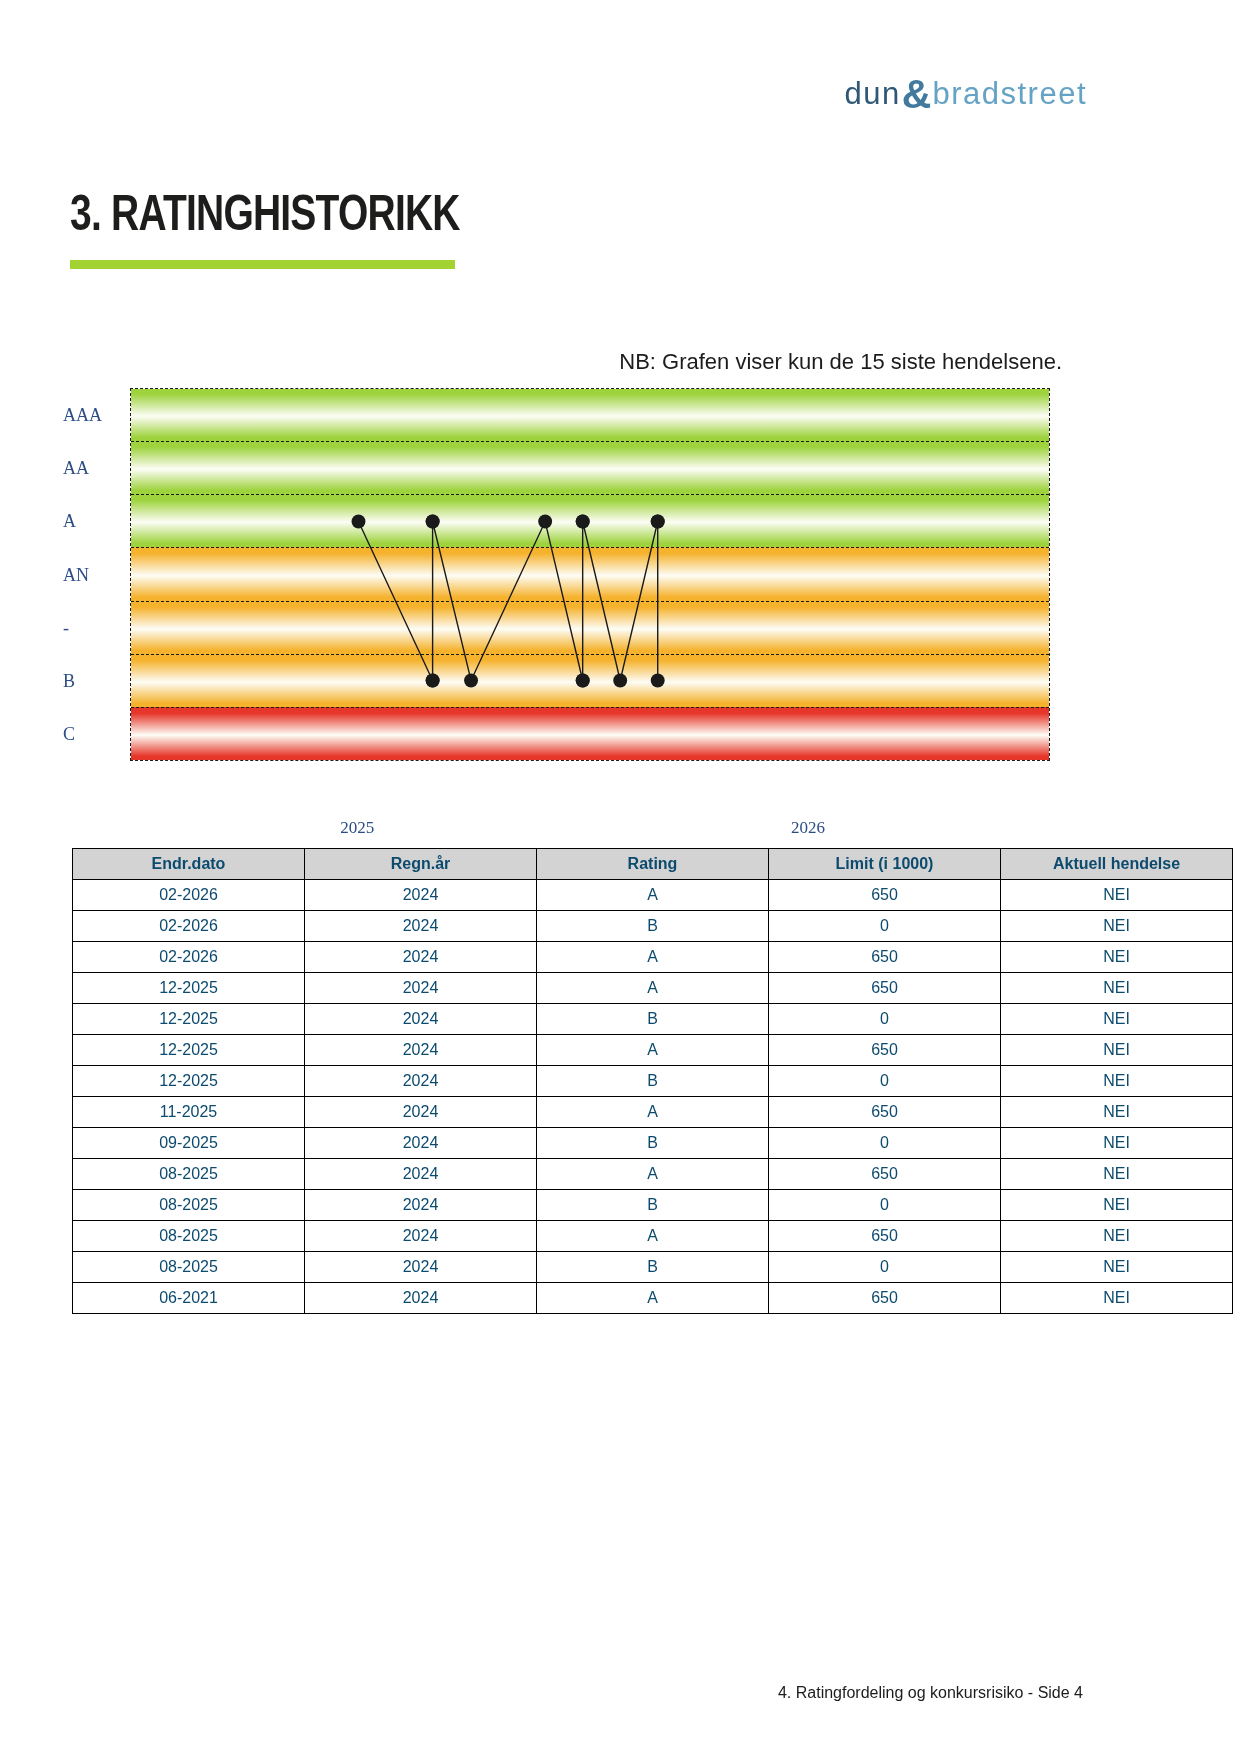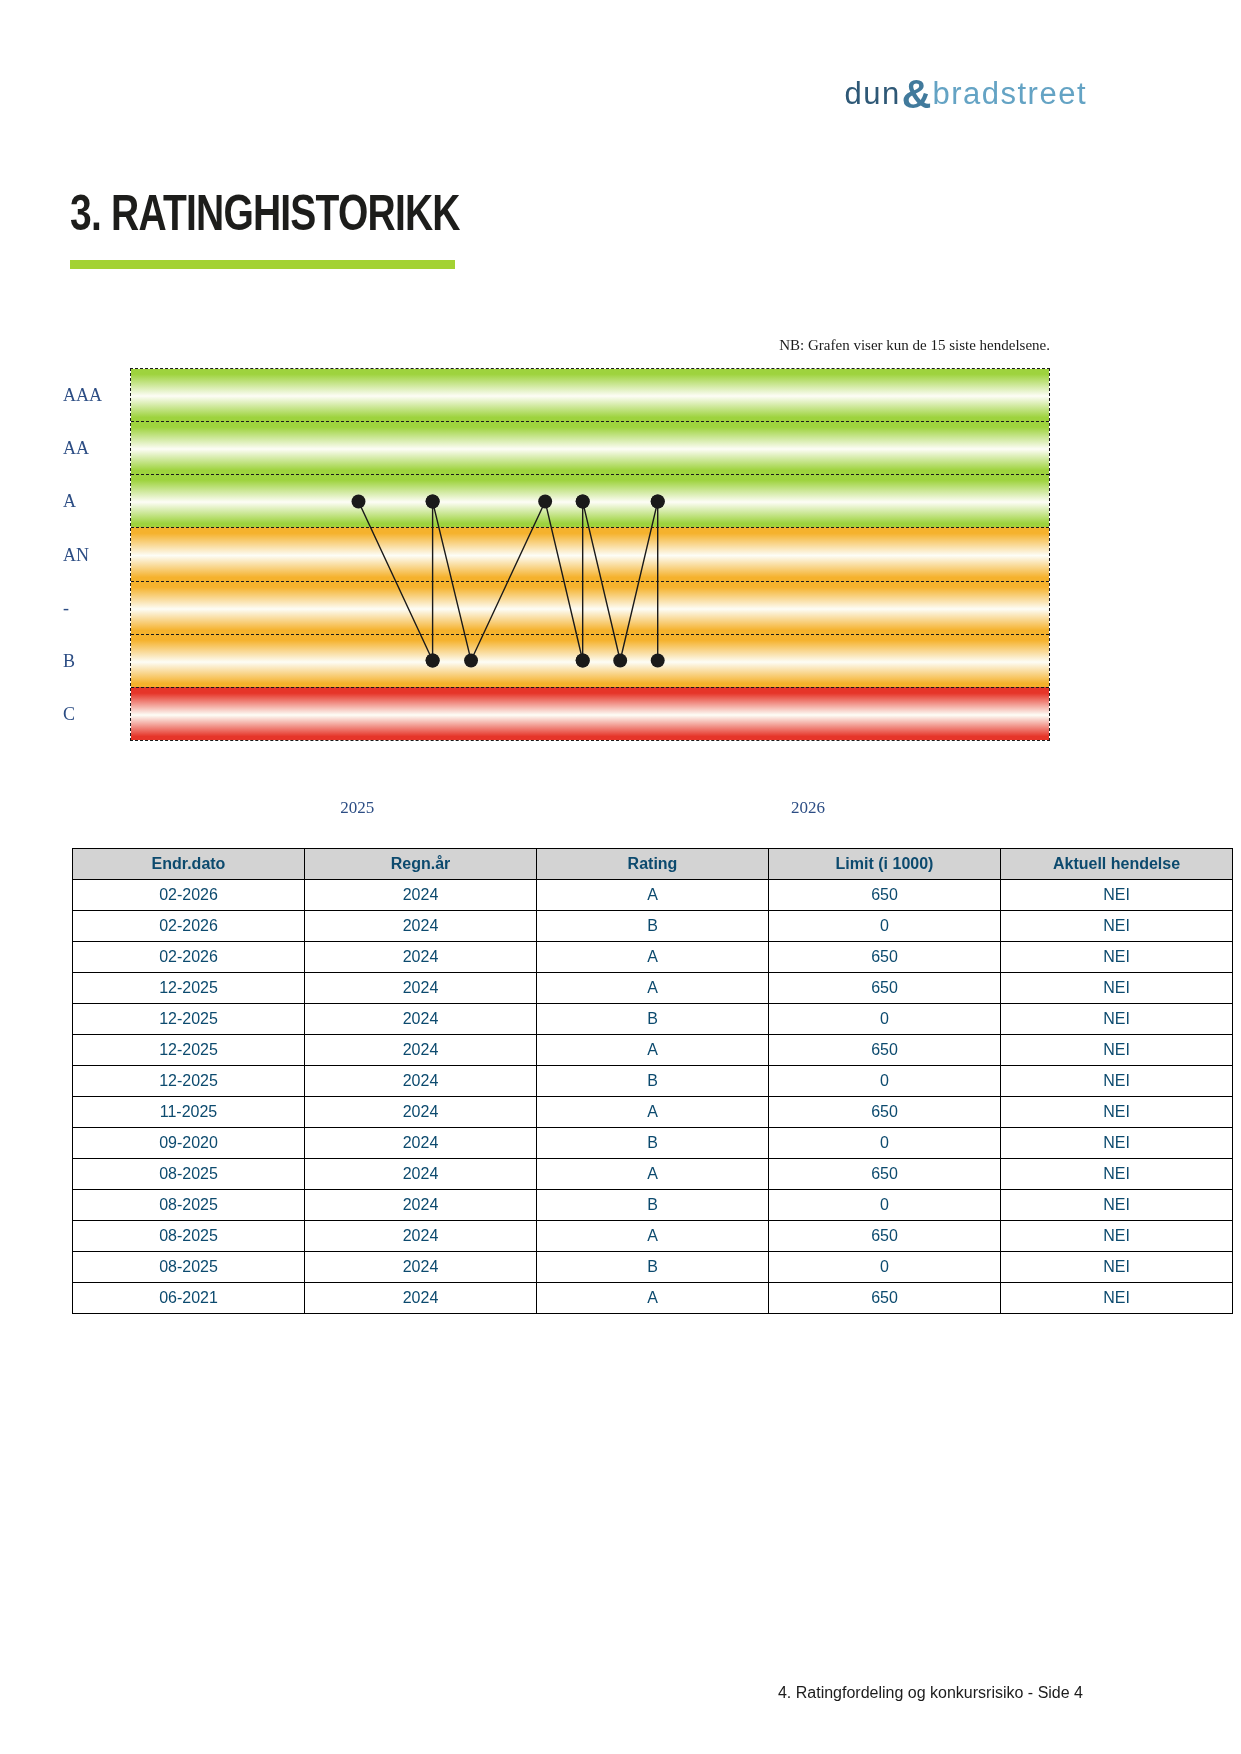--- a/index.html
+++ b/index.html
@@ -17,24 +17,24 @@
 
   
   .page-title {
     position:absolute; left:70px; top:184px; margin:0;
     font-size:50px; font-weight:bold; color:#1d1d1b; letter-spacing:-1px;
     transform:scaleX(0.78); transform-origin:left center; white-space:nowrap;
   }
   .title-rule { position:absolute; left:70px; top:260px; width:385px; height:9px; }
 
   
-  .nb-note { position:absolute; left:130px; top:337px; width:920px; margin:0; text-align:right; font-size:15px;font-family:Liberation Serif, serif; }
-
-  
-  .chart { position:absolute; left:130px; top:368px; width:920px; height:373px;font-family:Liberation Serif, serif; }
+  .nb-note { position:absolute; left:130px; top:337px; width:920px; margin:12px; text-align:right; font-size:22px; }
+
+  
+  .chart { position:absolute; left:130px; top:388px; width:920px; height:373px;font-family:Liberation Serif, serif; }
   .plot  { position:absolute; inset:0; display:flex; flex-direction:column; border:1px dashed #1a1a1a; box-sizing:border-box; }
   .band  { flex:1 1 0; }
   .band-sep { border-top:1px dashed #1a1a1a; }
   .series-svg { position:absolute; left:0; top:0; width:100%; height:100%; }
   .y-label { position:absolute; left:-67px; transform:translateY(-50%); font-size:18px; color:#2c4d84; white-space:nowrap; }
   .x-label { position:absolute; top:calc(100% + 17px); transform:translateX(-50%); font-size:17px; color:#2c4d84;margin-top:40px; }
 
   
   .history-table {
     position:absolute; left:72px; top:848px; width:1161px;
@@ -166,21 +166,21 @@
           <td>NEI</td>
         </tr>
         <tr>
           <td>11-2025</td>
           <td>2024</td>
           <td>A</td>
           <td>650</td>
           <td>NEI</td>
         </tr>
         <tr>
-          <td>09-2020</td>
+          <td>09-2025</td>
           <td>2024</td>
           <td>B</td>
           <td>0</td>
           <td>NEI</td>
         </tr>
         <tr>
           <td>08-2025</td>
           <td>2024</td>
           <td>A</td>
           <td>650</td>

